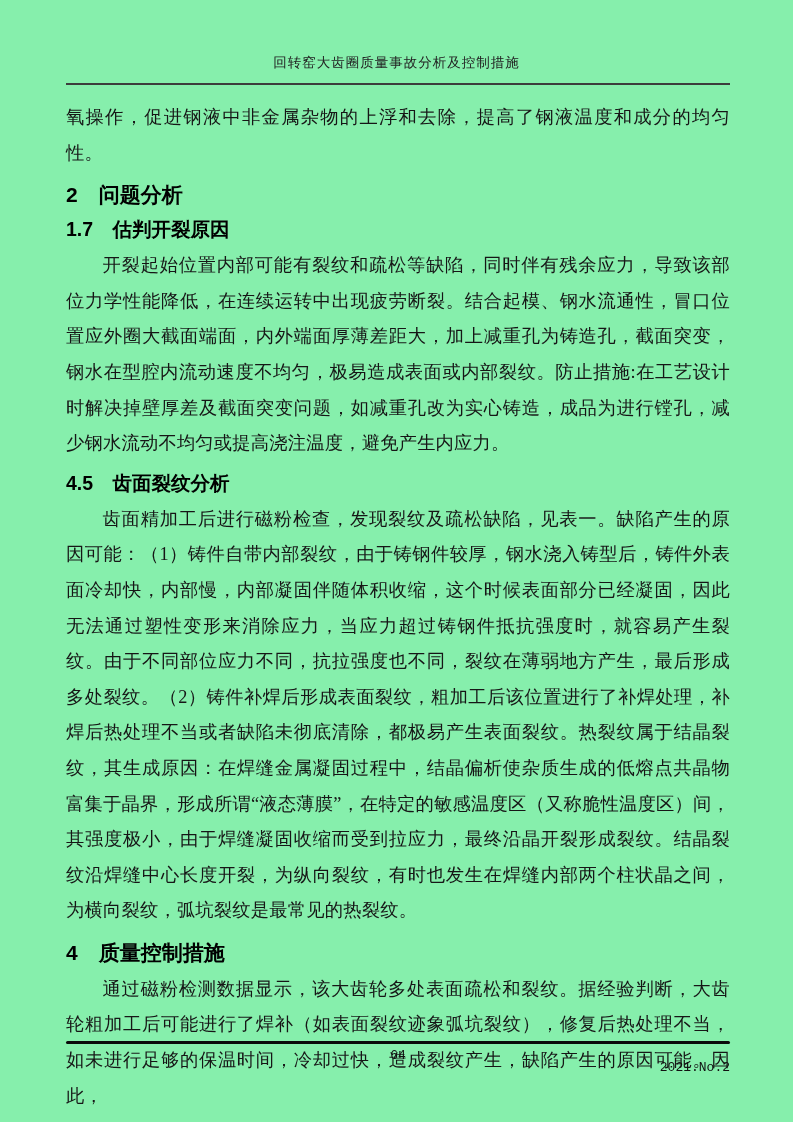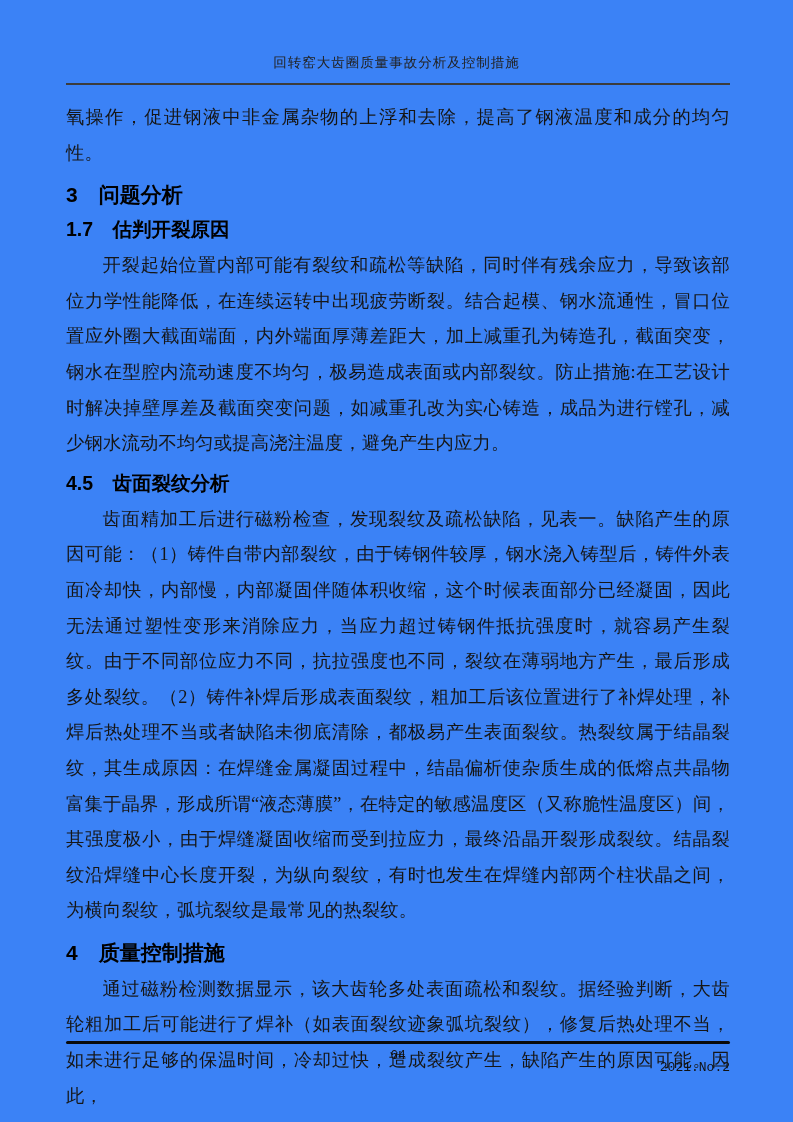--- a/index.html
+++ b/index.html
@@ -1,20 +1,20 @@
 <!DOCTYPE html>
 <html><head>
 <meta charset="utf-8">
 <style>
   html,body { margin:0; padding:0; background:#e9e9e9; }
   .page {
     position:relative;
     width:793px; height:1122px;
     margin:0 auto;
-    background:#3b82f6;
+    background:#86efac;
     box-shadow:0 0 4px rgba(0,0,0,.25);
     font-family:"Liberation Serif","DejaVu Serif",serif;
     color:#161616;
     overflow:hidden;
   }
   
   .running-head {
     position:absolute; top:54px; left:0; right:0;
     text-align:center;
     font-size:13.5px; letter-spacing:1px; color:#222;
@@ -67,21 +67,21 @@
 
 <div class="page">
 
   <div class="running-head">回转窑大齿圈质量事故分析及控制措施</div>
   <div class="head-rule"></div>
 
   <div class="content">
 
     <p class="body-par">氧操作，促进钢液中非金属杂物的上浮和去除，提高了钢液温度和成分的均匀性。</p>
 
-    <div class="sec-h1">3　问题分析</div>
+    <div class="sec-h1">2　问题分析</div>
 
     <div class="sec-h2">1.7　估判开裂原因</div>
 
     <p class="body-par indent">开裂起始位置内部可能有裂纹和疏松等缺陷，同时伴有残余应力，导致该部位力学性能降低，在连续运转中出现疲劳断裂。结合起模、钢水流通性，冒口位置应外圈大截面端面，内外端面厚薄差距大，加上减重孔为铸造孔，截面突变，钢水在型腔内流动速度不均匀，极易造成表面或内部裂纹。防止措施:在工艺设计时解决掉壁厚差及截面突变问题，如减重孔改为实心铸造，成品为进行镗孔，减少钢水流动不均匀或提高浇注温度，避免产生内应力。</p>
 
     <div class="sec-h2">4.5　齿面裂纹分析</div>
 
     <p class="body-par indent">齿面精加工后进行磁粉检查，发现裂纹及疏松缺陷，见表一。缺陷产生的原因可能：（1）铸件自带内部裂纹，由于铸钢件较厚，钢水浇入铸型后，铸件外表面冷却快，内部慢，内部凝固伴随体积收缩，这个时候表面部分已经凝固，因此无法通过塑性变形来消除应力，当应力超过铸钢件抵抗强度时，就容易产生裂纹。由于不同部位应力不同，抗拉强度也不同，裂纹在薄弱地方产生，最后形成多处裂纹。（2）铸件补焊后形成表面裂纹，粗加工后该位置进行了补焊处理，补焊后热处理不当或者缺陷未彻底清除，都极易产生表面裂纹。热裂纹属于结晶裂纹，其生成原因：在焊缝金属凝固过程中，结晶偏析使杂质生成的低熔点共晶物富集于晶界，形成所谓“液态薄膜”，在特定的敏感温度区（又称脆性温度区）间，其强度极小，由于焊缝凝固收缩而受到拉应力，最终沿晶开裂形成裂纹。结晶裂纹沿焊缝中心长度开裂，为纵向裂纹，有时也发生在焊缝内部两个柱状晶之间，为横向裂纹，弧坑裂纹是最常见的热裂纹。</p>
 
     <div class="sec-h1">4　质量控制措施</div>

